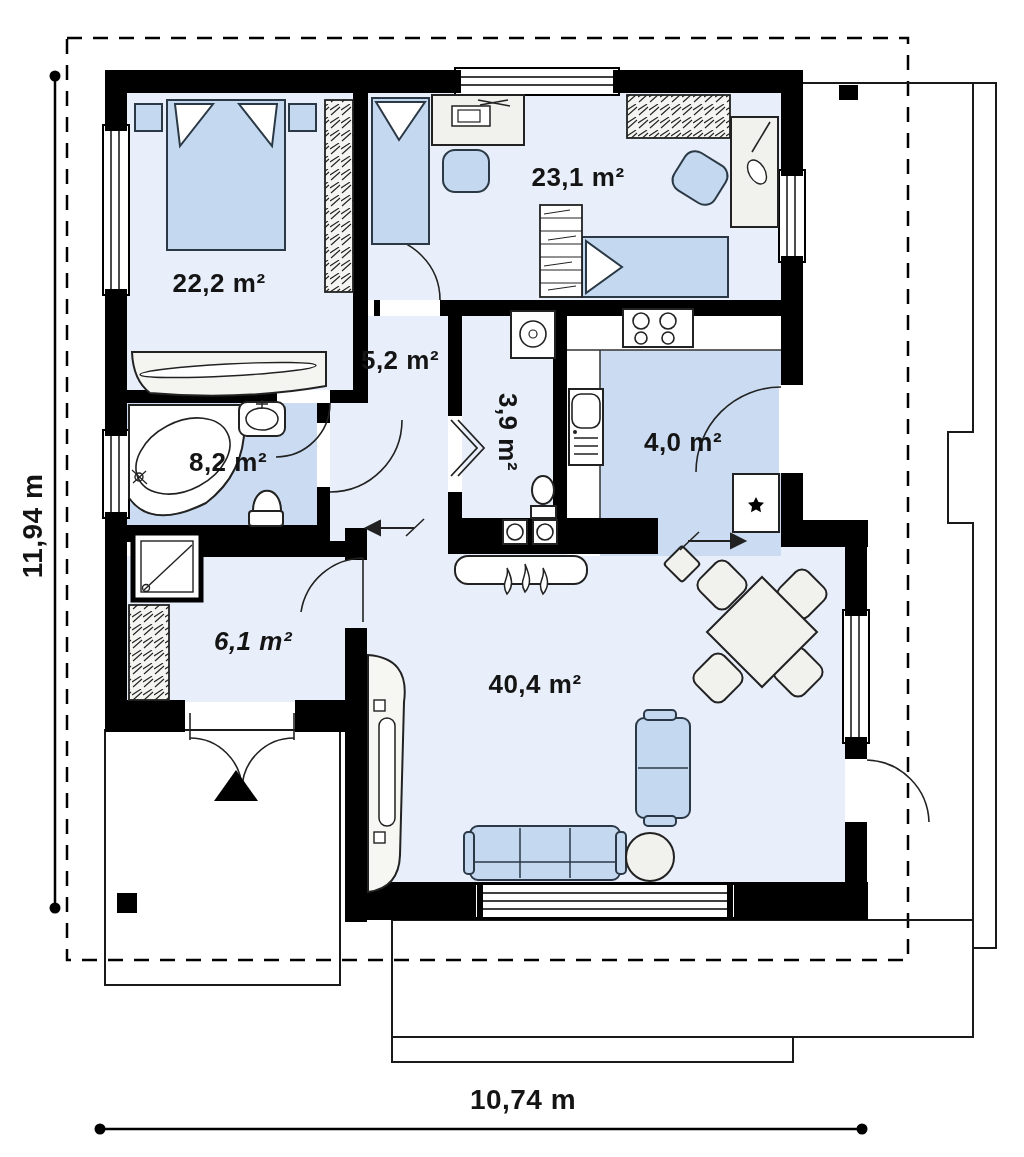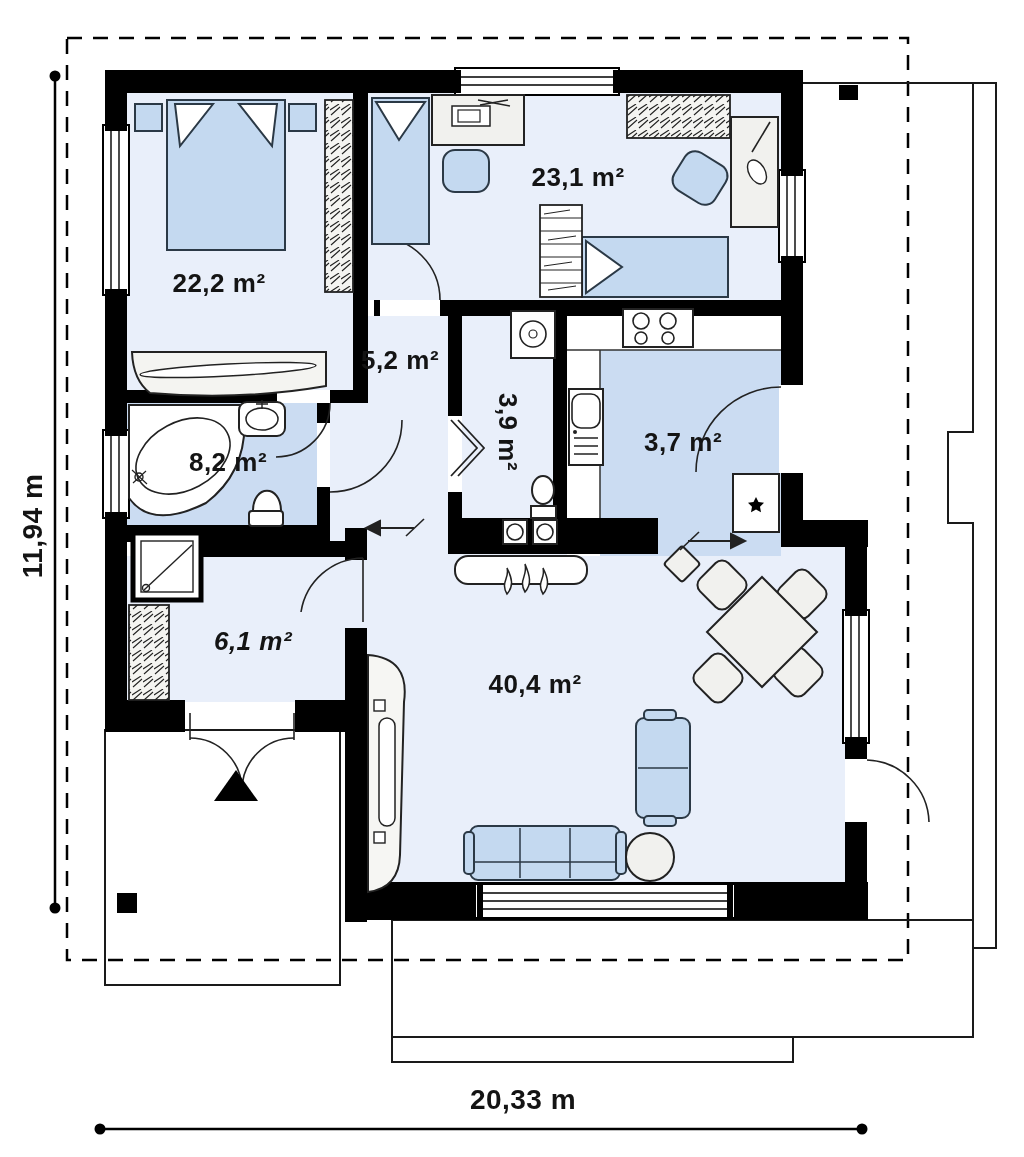--- a/index.html
+++ b/index.html
@@ -314,21 +314,21 @@
     <path d="M100,1129 H862"></path>
     <circle cx="100" cy="1129" r="5.5" stroke="none"></circle>
     <circle cx="862" cy="1129" r="5.5" stroke="none"></circle>
   </g>
 </svg>
 
 <div class="lbl" style="left:219px;top:283px;">22,2 m²</div>
 <div class="lbl" style="left:578px;top:177px;">23,1 m²</div>
 <div class="lbl" style="left:384px;top:360px;margin-left:16px;">5,2 m²</div>
 <div class="lbl rot90" style="left:507px;top:432px;">3,9 m²</div>
-<div class="lbl" style="left:683px;top:442px;">3,7 m²</div>
+<div class="lbl" style="left:683px;top:442px;">4,0 m²</div>
 <div class="lbl" style="left:228px;top:462px;">8,2 m²</div>
 <div class="lbl" style="left:253px;top:641px;font-style:italic;">6,1 m²</div>
 <div class="lbl" style="left:535px;top:684px;">40,4 m²</div>
 
 <div class="lbl dim rotN90" style="left:33px;top:526px;">11,94 m</div>
-<div class="lbl dim" style="left:523px;top:1100px;">20,33 m</div>
+<div class="lbl dim" style="left:523px;top:1100px;">10,74 m</div>
 
 </div>
 
 </body></html>

